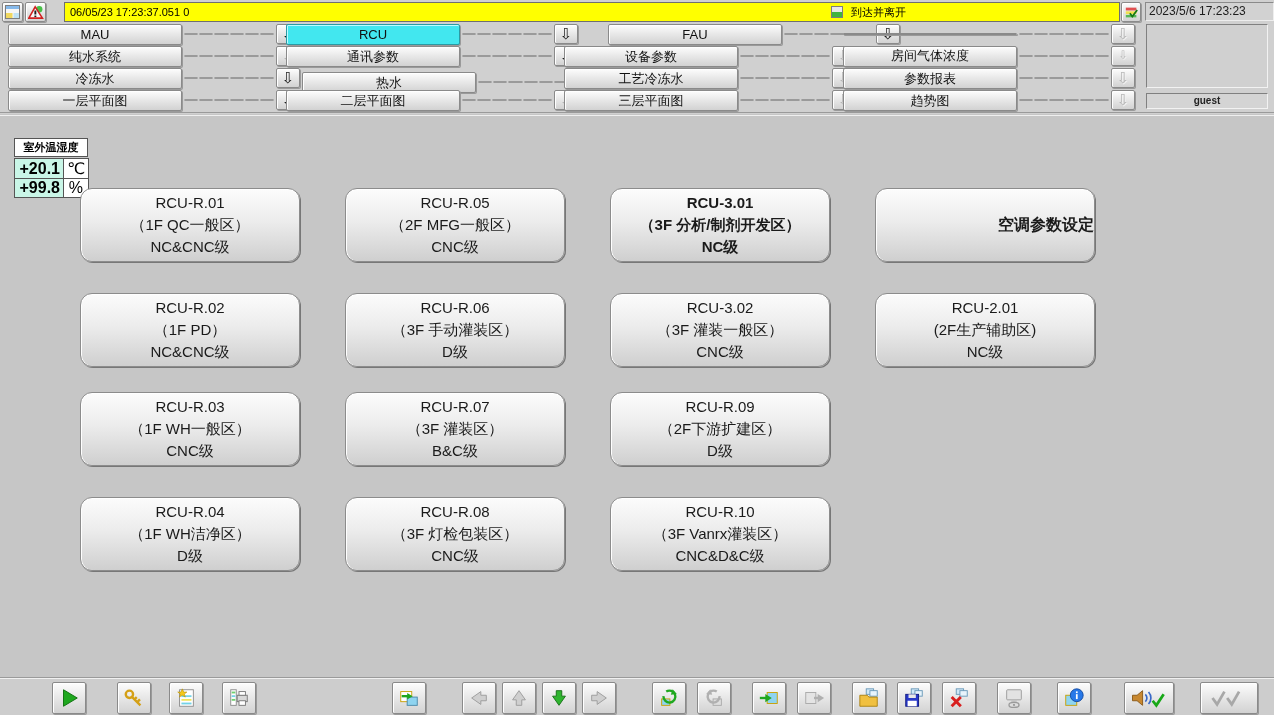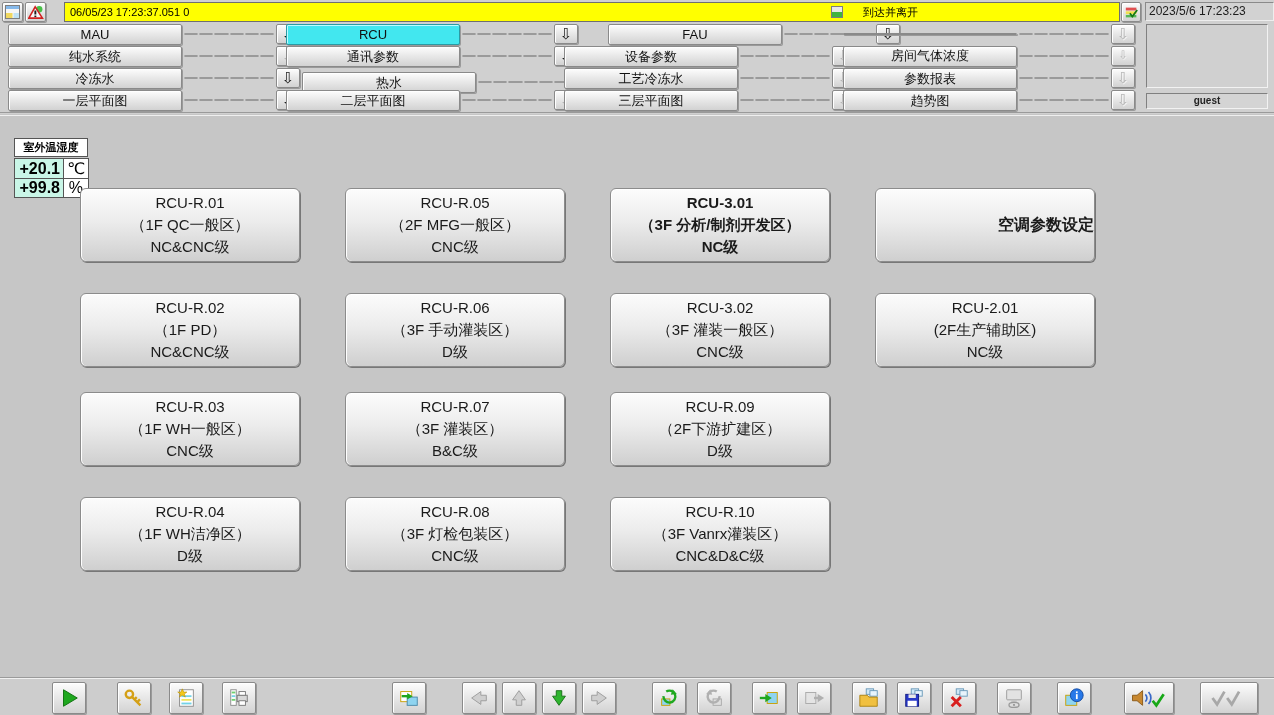--- a/index.html
+++ b/index.html
@@ -22,21 +22,21 @@
   
   .header{position:absolute;left:0;top:0;width:1274px;height:114px;background:#d0d0d0;}
   .icon-btn{position:absolute;display:flex;align-items:center;justify-content:center;cursor:pointer;}
   .alarm-line{
     position:absolute;left:64px;top:2px;width:1054px;height:18px;
     background:#ffff00;border:1px solid #6f6f6f;color:#000;font-size:11px;line-height:16px;
     white-space:nowrap;overflow:hidden;
   }
   .alarm-time{position:absolute;left:5px;top:1px;}
   .alarm-msg{position:absolute;left:391px;top:1px;}
-  .alarm-state{position:absolute;left:766px;top:1px;display:flex;align-items:center;gap:20px;}
+  .alarm-state{position:absolute;left:766px;top:1px;display:flex;align-items:center;gap:8px;}
   .clock-field{
     position:absolute;left:1145px;top:2px;width:121px;height:15px;
     font-size:12px;color:#1c1c1c;padding:1px 3px;line-height:14px;
     background:#d2d2d2;border:1px solid;border-color:#8a8a8a #eeeeee #eeeeee #8a8a8a;
   }
   
   .nav-group{position:absolute;width:292px;height:20px;display:flex;align-items:center;}
   .nav-btn{
     width:172px;font-size:13px;color:#111;text-align:center;line-height:19px;
     cursor:pointer;overflow:hidden;white-space:nowrap;
@@ -61,21 +61,21 @@
   .outdoor .title{width:68px;background:#ffffff;border:1px solid #555;padding:1px 2px;text-align:center;font-weight:bold;}
   .outdoor table{border-collapse:collapse;margin-top:1px;}
   .outdoor td{border:1px solid #555;height:14px;font-size:16px;padding:0 3px;}
   .outdoor .val{width:42px;background:#c9f6e7;text-align:right;font-weight:bold;}
   .outdoor .unit{width:16px;background:#ffffff;text-align:center;}
   
   .rcu-btn{
     position:absolute;width:218px;height:72px;cursor:pointer;
     display:flex;flex-direction:column;align-items:center;justify-content:center;
     background:linear-gradient(180deg,#fcfcfc 0%,#ececec 45%,#cfcfcf 100%);
-    border:1px solid #8c8c8c;border-radius:6px;
+    border:1px solid #8c8c8c;border-radius:12px;
     box-shadow:inset 0 1px 0 #fff, inset 1px 0 0 #fff, 1px 1px 0 #777;
     font-size:15px;color:#1a1a1a;line-height:1.45;text-align:center;white-space:nowrap;
   }
   .rcu-btn .bold1{font-weight:bold;font-size:16px;}
   
   .toolbar{position:absolute;left:0;top:678px;width:1274px;height:37px;background:#cdcdcd;
     border-top:1px solid #f0f0f0;box-shadow:0 -1px 0 #9a9a9a;}
   .tb-btn{
     position:absolute;top:3px;width:32px;height:30px;cursor:pointer;
     display:flex;align-items:center;justify-content:center;

